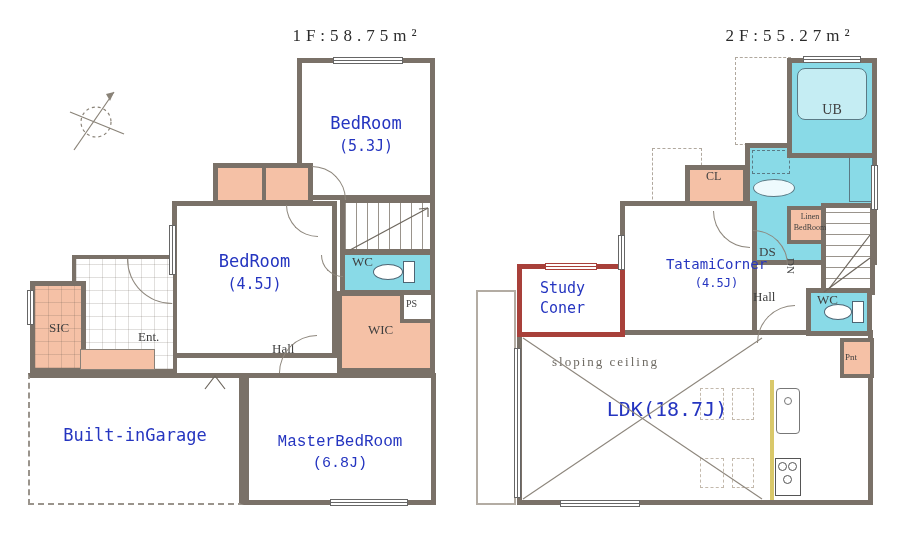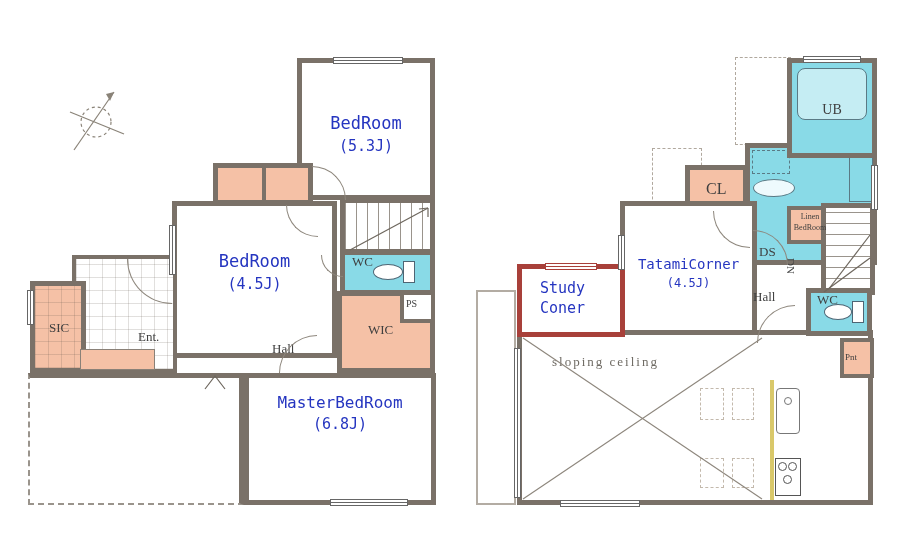--- a/index.html
+++ b/index.html
@@ -34,20 +34,22 @@
   .toilet{position:absolute;box-sizing:border-box;border:1.5px solid #4e6574;border-radius:50%;background:#fff;}
   .tank{position:absolute;box-sizing:border-box;border:1.5px solid #4e6574;background:#fff;}
   .fix{position:absolute;box-sizing:border-box;border:1.5px solid #5a7a85;background:#fff;}
   svg.overlay{position:absolute;left:0;top:0;pointer-events:none;}
 </style>
 </head>
 <body>
 
 <div id="canvas">
 
+  <div class="title" style="left:262px;top:26px;width:190px;">1F:58.75m²</div>
+  <div class="title" style="left:690px;top:26px;width:200px;">2F:55.27m²</div>
 
   <div class="room" style="left:297px;top:58px;width:138px;height:142px;"></div>
   <div class="room fill-salmon" style="left:213px;top:163px;width:100px;height:42px;">
     <div class="abs" style="left:44px;top:0;width:4px;height:100%;background:var(--wall);"></div>
   </div>
   <div class="room" style="left:172px;top:201px;width:165px;height:157px;"></div>
   <div class="room stairs-v" style="left:340px;top:198px;width:95px;height:56px;"></div>
   <div class="room fill-cyan" style="left:340px;top:250px;width:95px;height:45px;"></div>
   <div class="toilet" style="left:373px;top:264px;width:30px;height:16px;"></div>
   <div class="tank" style="left:403px;top:261px;width:12px;height:22px;"></div>
@@ -71,21 +73,22 @@
   <div class="rlabel" style="left:177px;top:250px;width:155px;font-size:17px;">
     <span>BedRoom</span><br>
     <span style="font-size:15px;">(4.5J)</span>
   </div>
   <div class="glabel" style="left:352px;top:254px;font-size:13px;">WC</div>
   <div class="glabel" style="left:406px;top:298px;font-size:10px;">PS</div>
   <div class="glabel" style="left:368px;top:322px;font-size:13px;">WIC</div>
   <div class="glabel" style="left:272px;top:341px;font-size:13px;">Hall</div>
   <div class="glabel" style="left:138px;top:329px;font-size:13px;">Ent.</div>
   <div class="glabel" style="left:49px;top:320px;font-size:13px;">SIC</div>
-  <div class="rlabel" style="left:246px;top:393px;width:188px;font-size:16px;">
+  <div class="rlabel" style="left:30px;top:424px;width:210px;font-size:17px;">Built-inGarage</div>
+  <div class="rlabel" style="left:246px;top:432px;width:188px;font-size:16px;font-family:Liberation Mono, monospace;">
     <span>MasterBedRoom</span><br>
     <span style="font-size:15px;">(6.8J)</span>
   </div>
 
   <div class="abs" style="left:476px;top:290px;width:40px;height:215px;border:2px solid #b3aca3;box-sizing:border-box;background:#fff;"></div>
   <div class="dashedbox" style="left:735px;top:57px;width:56px;height:88px;"></div>
   <div class="dashedbox" style="left:652px;top:148px;width:50px;height:66px;"></div>
 
   <div class="room fill-cyan" style="left:745px;top:143px;width:132px;height:122px;"></div>
   <div class="abs" style="left:752px;top:150px;width:38px;height:24px;border:1px dashed #5a7a85;box-sizing:border-box;"></div>
@@ -121,39 +124,40 @@
   <div class="furn" style="left:732px;top:458px;width:22px;height:30px;"></div>
 
   <div class="win-h" style="left:803px;top:56px;width:58px;"></div>
   <div class="win-v" style="left:871px;top:165px;height:45px;"></div>
   <div class="win-v" style="left:514px;top:348px;height:150px;"></div>
   <div class="win-h" style="left:560px;top:500px;width:80px;"></div>
   <div class="win-v" style="left:618px;top:235px;height:35px;"></div>
   <div class="win-h" style="left:545px;top:263px;width:52px;border-color:var(--red);background:linear-gradient(to bottom,transparent 42%,var(--red) 42%,var(--red) 58%,transparent 58%),#fff;"></div>
 
   <div class="glabel" style="left:789px;top:102px;width:86px;text-align:center;font-size:14px;">UB</div>
-  <div class="glabel" style="left:706px;top:180px;font-size:16px;text-align:center;">CL</div>
+  <div class="glabel" style="left:706px;top:169px;font-size:12px;text-align:center;">CL</div>
   <div class="glabel" style="left:791px;top:211px;width:38px;text-align:center;font-size:8px;line-height:1.4;">
     <span>Linen</span><br>
     <span>BedRoom</span>
   </div>
   <div class="glabel" style="left:759px;top:244px;font-size:13px;">DS</div>
   <div class="glabel" style="left:797px;top:258px;font-size:11px;transform:rotate(90deg);transform-origin:left top;">DN</div>
-  <div class="rlabel" style="left:622px;top:255px;width:133px;font-size:14px;">
+  <div class="rlabel" style="left:650px;top:255px;width:133px;font-size:14px;">
     <span>TatamiCorner</span><br>
     <span style="font-size:12px;">(4.5J)</span>
   </div>
   <div class="rlabel" style="left:540px;top:279px;font-size:15px;text-align:left;">
     <span>Study</span><br>
     <span>Coner</span>
   </div>
   <div class="glabel" style="left:753px;top:289px;font-size:13px;">Hall</div>
   <div class="glabel" style="left:817px;top:292px;font-size:13px;">WC</div>
   <div class="glabel" style="left:845px;top:352px;font-size:9px;">Pnt</div>
   <div class="glabel" style="left:552px;top:354px;width:140px;font-size:13px;letter-spacing:2px;color:#6e6a63;">sloping ceiling</div>
+  <div class="rlabel" style="left:572px;top:396px;width:190px;font-size:20px;">LDK(18.7J)</div>
 
   <div class="arc" style="left:127px;top:259px;width:45px;height:45px;border-left:1px solid var(--line);border-bottom:1px solid var(--line);border-bottom-left-radius:100%;"></div>
   <div class="arc" style="left:312px;top:166px;width:34px;height:34px;border-top:1px solid var(--line);border-right:1px solid var(--line);border-top-right-radius:100%;"></div>
   <div class="arc" style="left:286px;top:205px;width:32px;height:32px;border-left:1px solid var(--line);border-bottom:1px solid var(--line);border-bottom-left-radius:100%;"></div>
   <div class="arc" style="left:279px;top:335px;width:38px;height:38px;border-left:1px solid var(--line);border-top:1px solid var(--line);border-top-left-radius:100%;"></div>
   <div class="arc" style="left:321px;top:255px;width:22px;height:22px;border-left:1px solid var(--line);border-bottom:1px solid var(--line);border-bottom-left-radius:100%;"></div>
   <div class="arc" style="left:753px;top:230px;width:35px;height:35px;border-top:1px solid var(--line);border-right:1px solid var(--line);border-top-right-radius:100%;"></div>
   <div class="arc" style="left:713px;top:211px;width:37px;height:37px;border-left:1px solid var(--line);border-bottom:1px solid var(--line);border-bottom-left-radius:100%;"></div>
   <div class="arc" style="left:757px;top:305px;width:38px;height:38px;border-left:1px solid var(--line);border-top:1px solid var(--line);border-top-left-radius:100%;"></div>
 

